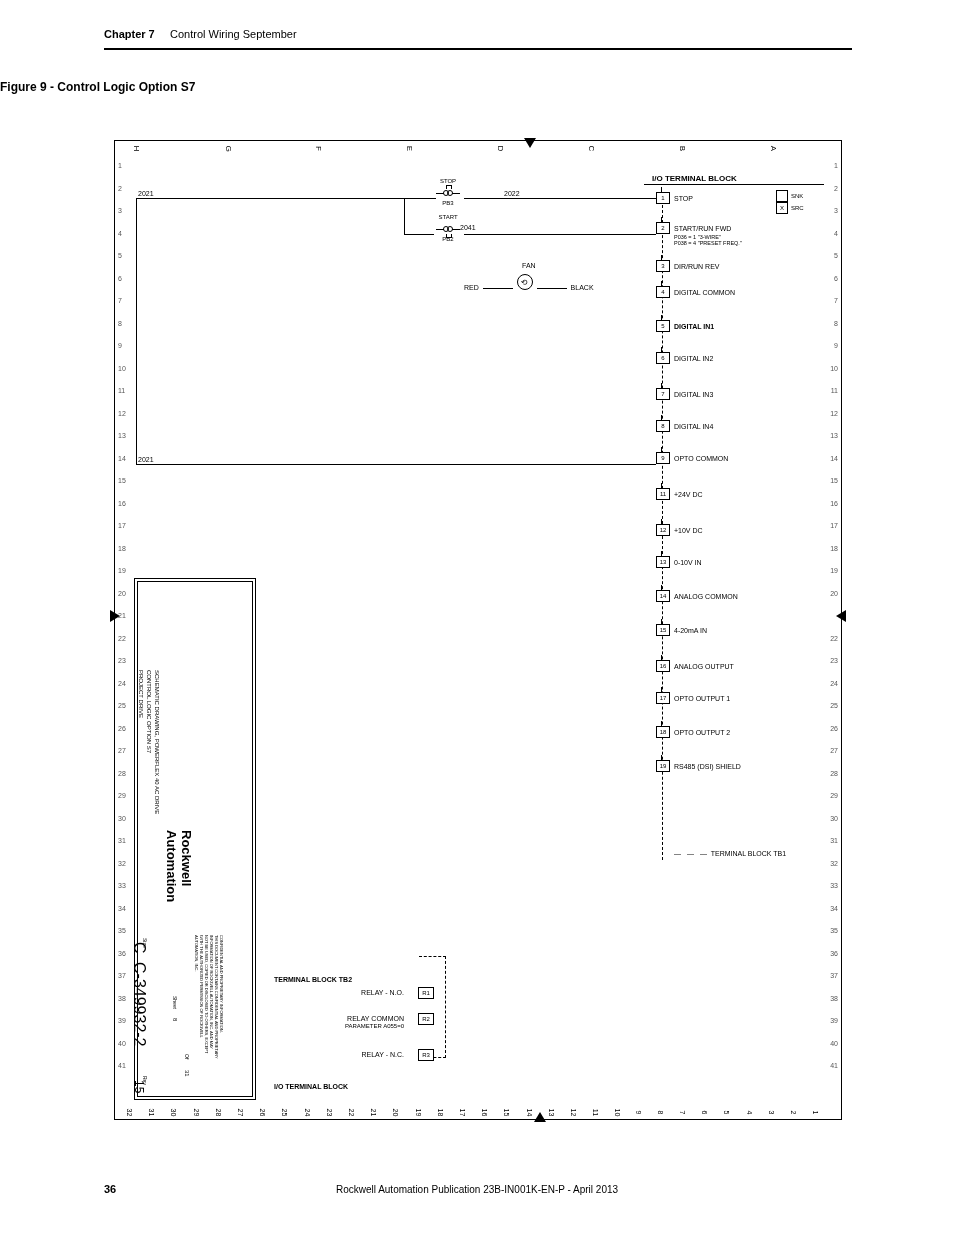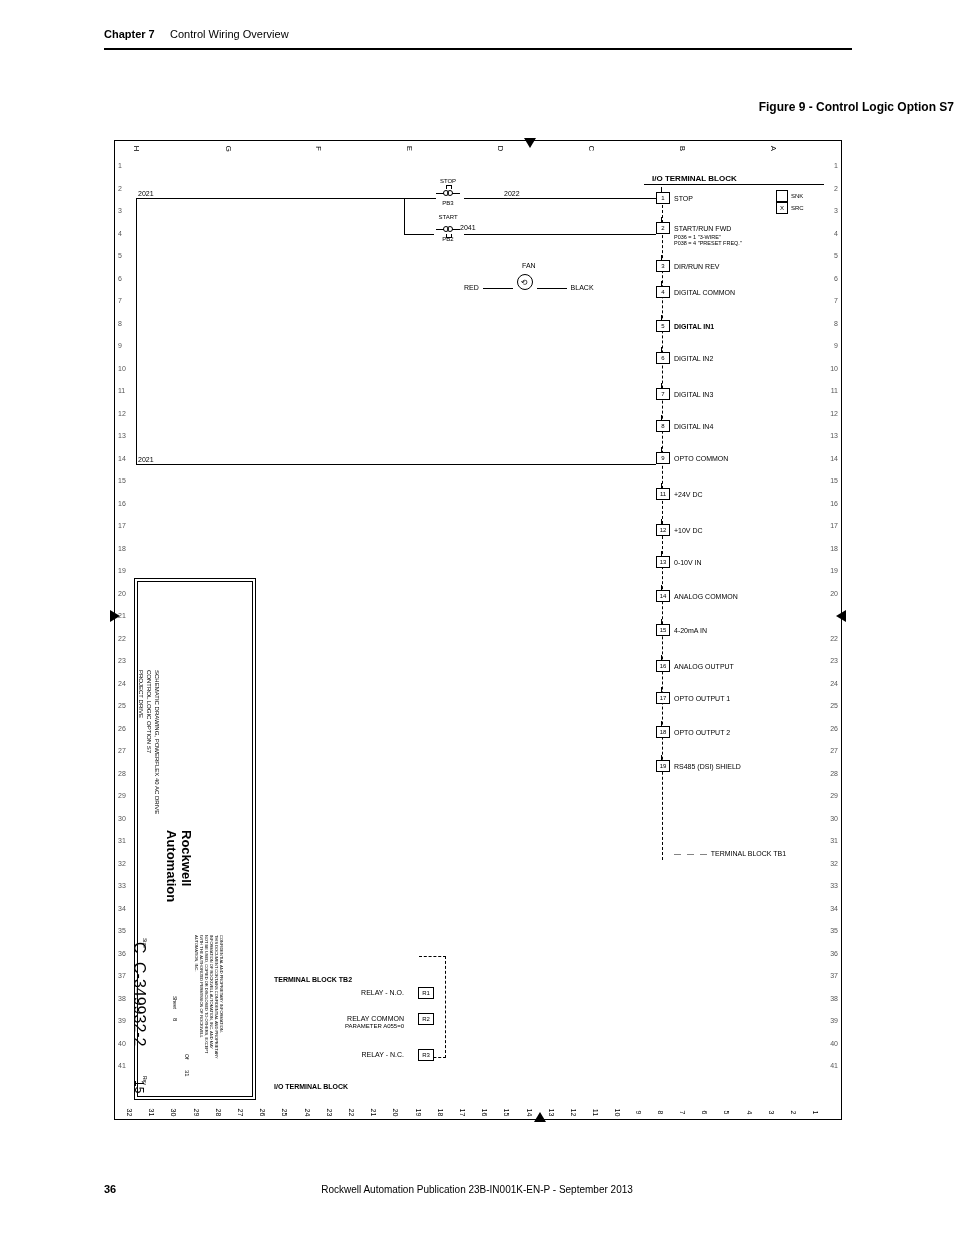--- a/index.html
+++ b/index.html
@@ -21,23 +21,23 @@
   .chapter-label { font-weight: bold; }
   .hr-top {
     position: absolute;
     top: 48px;
     left: 104px;
     width: 748px;
     border-top: 2px solid #000;
   }
   .figure-title {
     position: absolute;
-    top: 100px;
+    top: 80px;
     width: 100%;
-    text-align: right;
+    text-align: left;
     font-weight: bold;
     font-size: 12px;
   }
   .footer-page {
     position: absolute;
     bottom: 40px;
     left: 104px;
     font-weight: bold;
     font-size: 11px;
   }
@@ -250,21 +250,21 @@
     height:5px;
     border-left:1px solid #000;
   }
 </style>
 </head>
 <body>
 
 <div class="header">
   <span class="chapter-label">Chapter 7</span>
   &nbsp;&nbsp;&nbsp;
-  <span>Control Wiring Overview</span>
+  <span>Control Wiring September</span>
 </div>
 <div class="hr-top"></div>
 
 <div class="figure-title">Figure 9 - Control Logic Option S7</div>
 
 <div class="schematic">
   <div class="frame"></div>
 
   <div class="nav-arrow arrow-down"></div>
   <div class="nav-arrow arrow-up"></div>
@@ -550,13 +550,13 @@
   <div class="titleblock-text" style="left:74px; bottom:128px; font-size:5px;">Sheet</div>
   <div class="titleblock-text" style="left:74px; bottom:106px;">8</div>
   <div class="titleblock-text" style="left:86px; bottom:70px; font-size:5px;">Of</div>
   <div class="titleblock-text" style="left:86px; bottom:54px;">31</div>
   <div class="titleblock-text" style="left:44px; bottom:48px; font-size:5px;">Rev</div>
   <div class="drawing-no" style="left:42px; bottom:36px; font-size:12px;">15</div>
 
 </div>
 
 <div class="footer-page">36</div>
-<div class="footer-pub">Rockwell Automation Publication 23B-IN001K-EN-P - September 2013</div>
+<div class="footer-pub">Rockwell Automation Publication 23B-IN001K-EN-P - April 2013</div>
 
 </body></html>

